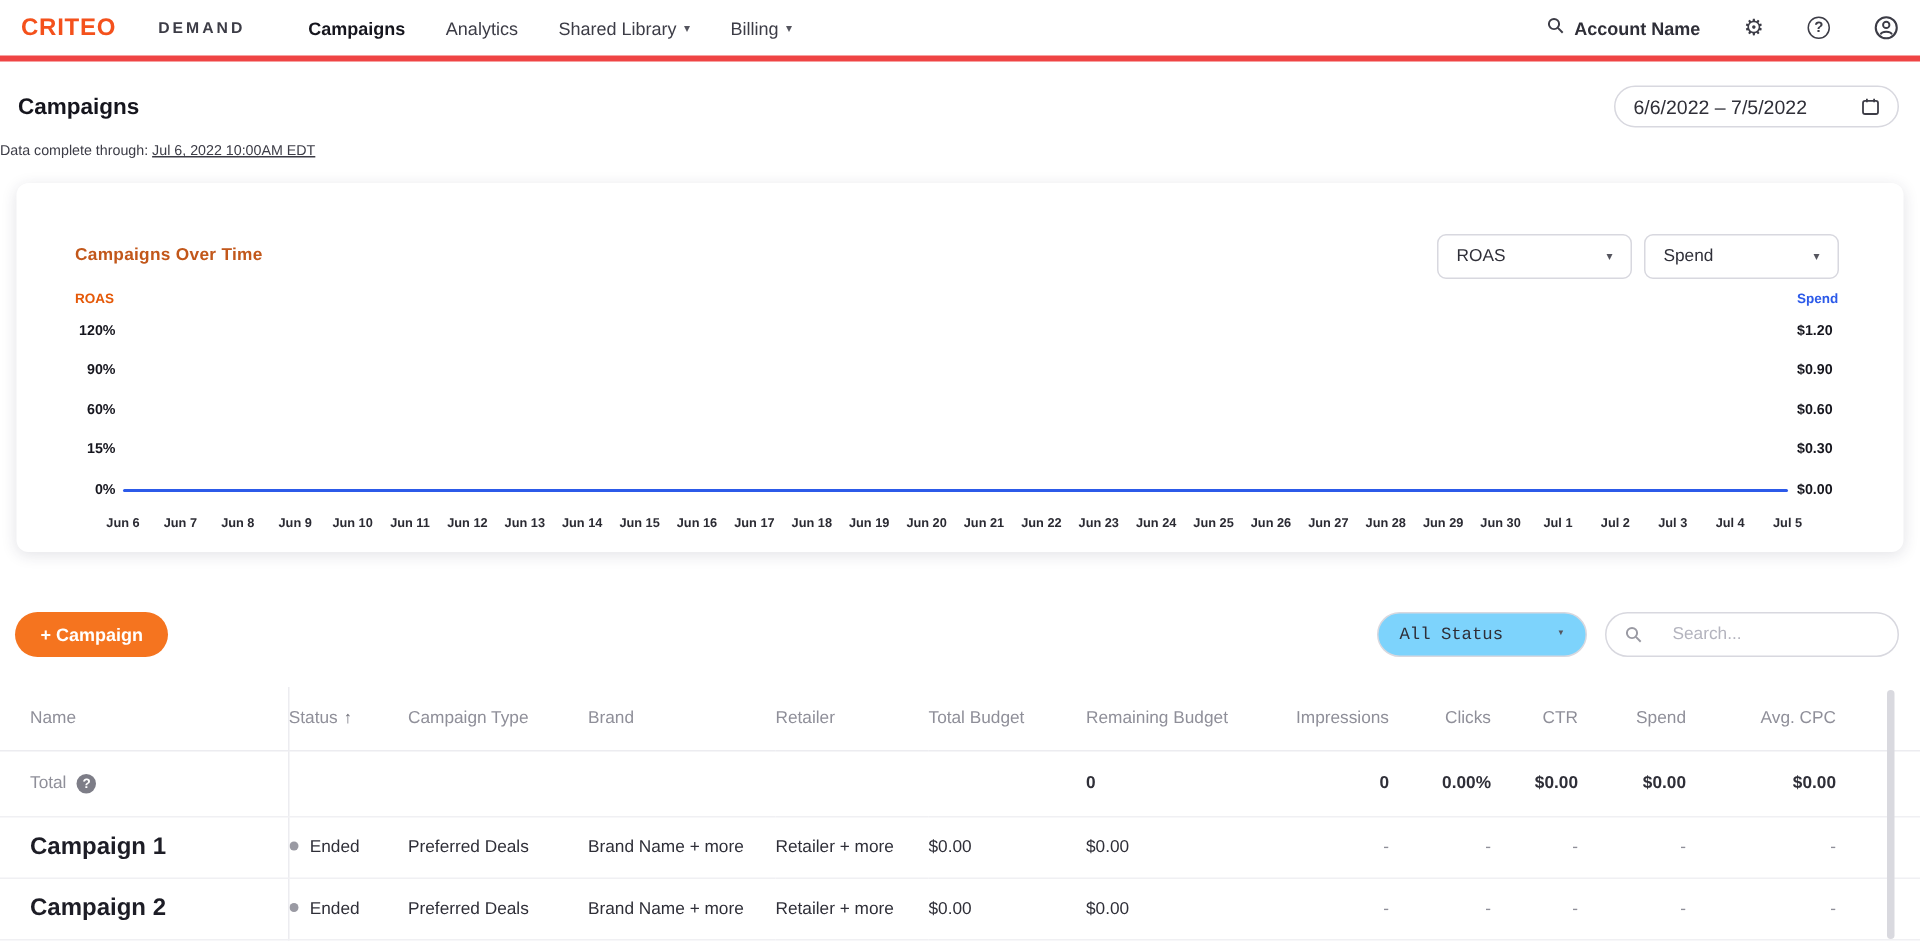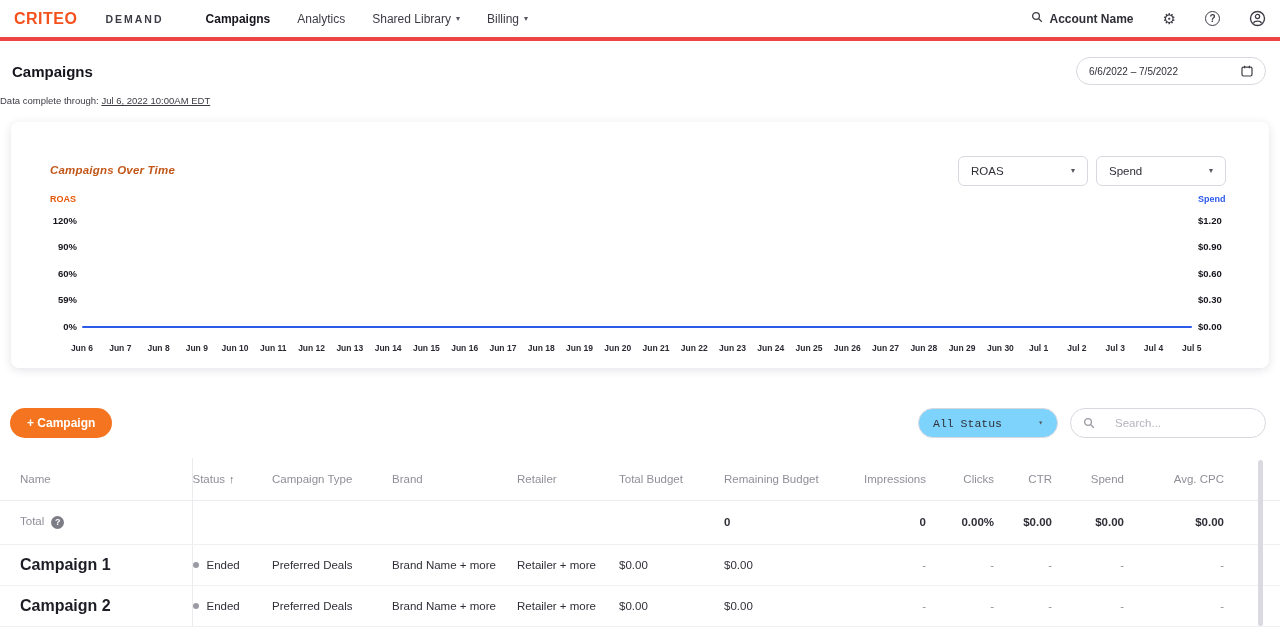--- a/index.html
+++ b/index.html
@@ -19,30 +19,30 @@
   .account { display:flex; align-items:center; gap:7px; font-size:12px; font-weight:600; color:#2f2f38; cursor:pointer; }
   .gear { font-size:15px; color:#3c3c46; cursor:pointer; line-height:1; }
   .help-badge { width:15px; height:15px; border:1.4px solid #3c3c46; border-radius:50%;
     font-size:10px; font-weight:700; display:flex; align-items:center; justify-content:center;
     color:#3c3c46; cursor:pointer; }
 
   
   .page-head { display:flex; justify-content:space-between; align-items:center; padding:16px 14px 0 12px; }
   .page-title { font-size:15px; font-weight:700; color:#15151d; }
   .datebox { width:190px; height:28px; border:1px solid #d8d8df; border-radius:14px;
-    display:flex; align-items:center; padding:0 12px; font-size:10px; gap:8px; cursor:pointer; background:#fff; }
+    display:flex; align-items:center; padding:0 12px; font-size:13px; gap:8px; cursor:pointer; background:#fff; }
   .datebox .val { flex:1; color:#2f2f38; }
   .data-complete { text-align:left; padding:10px 14px 0 0; font-size:9.5px; color:#3c3c46; }
   .data-complete .u { text-decoration:underline; cursor:pointer; }
 
   
   .chart-card { position:relative; margin:16px 11px 0; height:246px; border-radius:8px;
     background:#fff; box-shadow:0 2px 10px rgba(40,40,70,.13); }
   .chart-title { position:absolute; left:39px; top:42px; font-size:11.5px; font-weight:700;
-    color:#C2571A; letter-spacing:.2px;font-style:italic; }
+    color:#C2571A; letter-spacing:.2px; }
   .chart-controls { position:absolute; top:34px; right:43px; display:flex; gap:8px; }
   .select { height:30px; width:130px; border:1px solid #d8d8df; border-radius:6px; background:#fff;
     display:flex; align-items:center; justify-content:space-between; padding:0 12px;
     font-size:11.5px; color:#2f2f38; cursor:pointer; }
   .axis-name-left { position:absolute; left:39px; top:72px; font-size:9px; font-weight:700; color:#E55807; }
   .axis-name-right { position:absolute; left:1187px; top:72px; font-size:9px; font-weight:700; color:#2C5AE9; }
   .left-ticks { position:absolute; left:20px; top:85px; width:46px; }
   .right-ticks { position:absolute; left:1187px; top:85px; width:52px; }
   .left-ticks .tick, .right-ticks .tick { height:26.5px; display:flex; align-items:center;
     font-size:9.5px; font-weight:700; color:#15151d; }
@@ -160,21 +160,21 @@
       <span class="caret">▾</span>
     </div>
   </div>
 
   <div class="axis-name-left">ROAS</div>
   <div class="axis-name-right">Spend</div>
   <div class="left-ticks">
       <div class="tick">120%</div>
       <div class="tick">90%</div>
       <div class="tick">60%</div>
-      <div class="tick">59%</div>
+      <div class="tick">15%</div>
       <div class="tick">0%</div>
     </div>
   <div class="right-ticks">
       <div class="tick">$1.20</div>
       <div class="tick">$0.90</div>
       <div class="tick">$0.60</div>
       <div class="tick">$0.30</div>
       <div class="tick">$0.00</div>
     </div>
   <div class="zero-line"></div>

